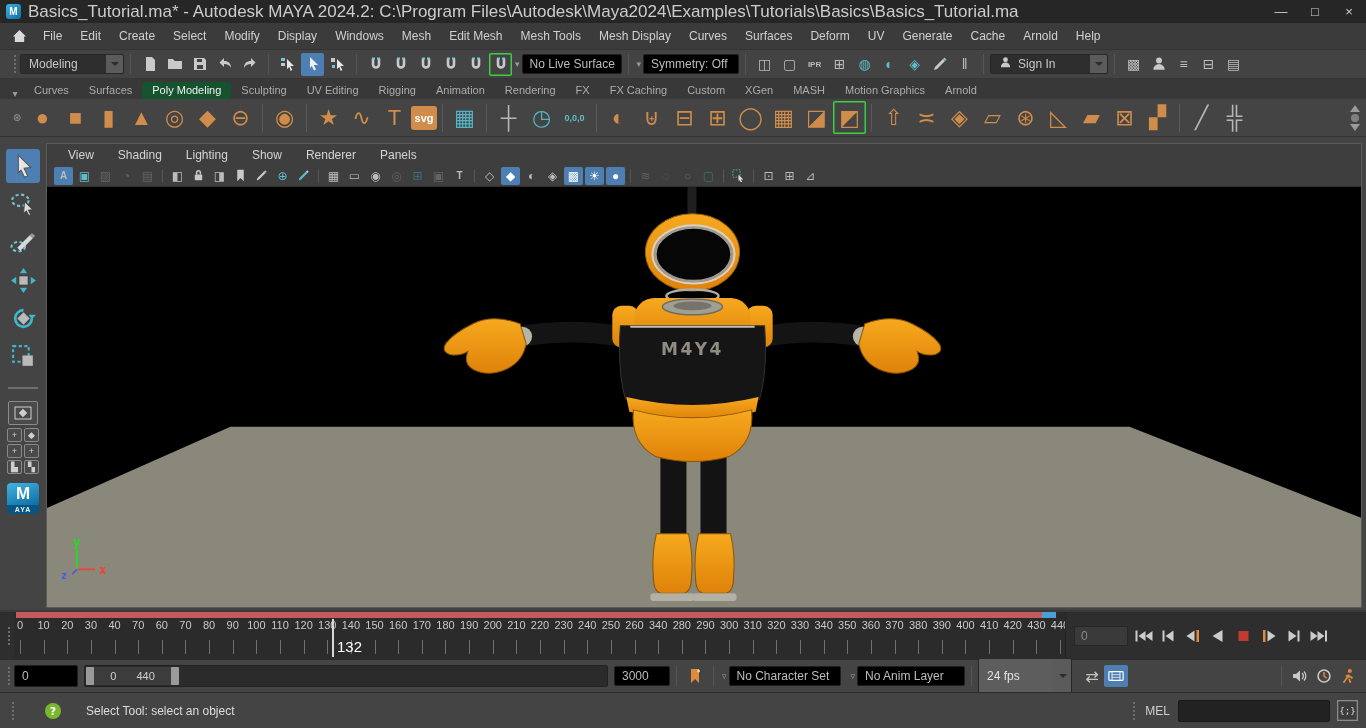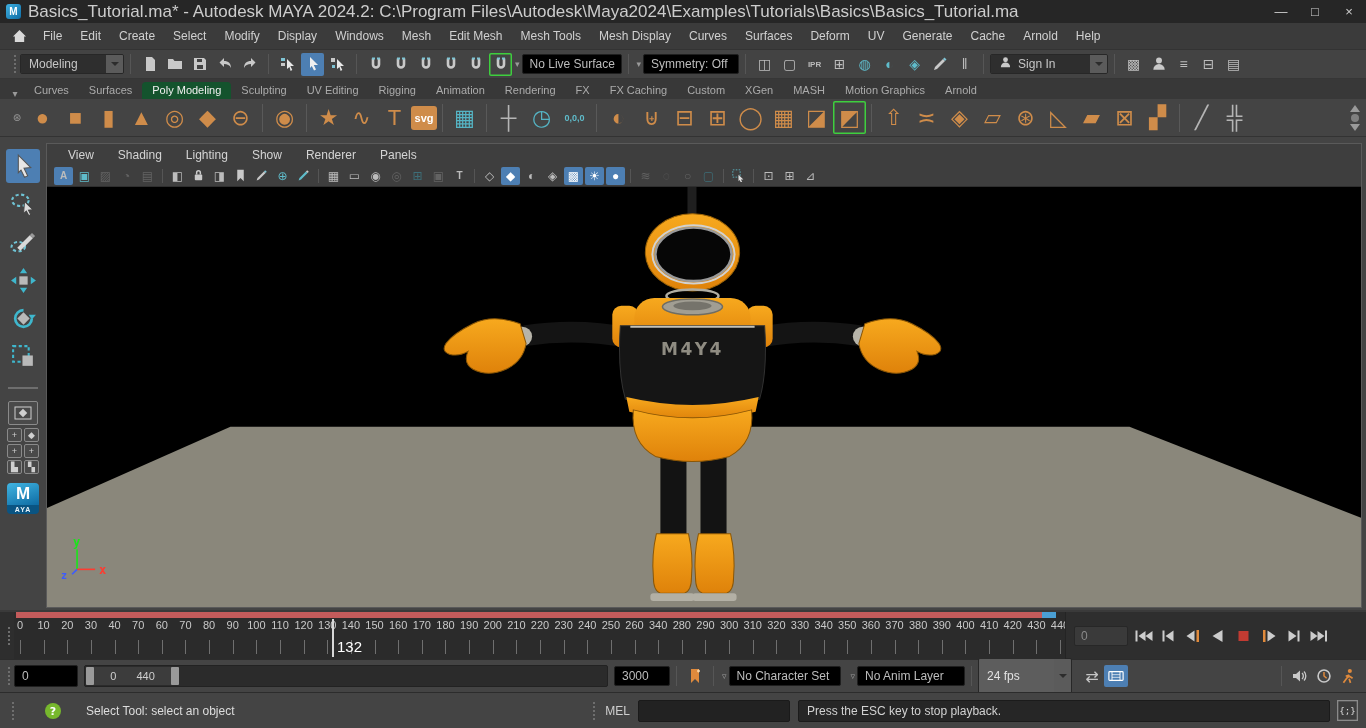--- a/index.html
+++ b/index.html
@@ -817,20 +817,19 @@
   <div class="statusbar">
     <span class="grip"></span>
     <span class="helpicon"><svg viewBox="0 0 18 18">
           <circle cx="9" cy="9" r="8" fill="#77b82d"></circle>
           <text x="9" y="13" font-size="11" font-weight="bold" text-anchor="middle" fill="#ffffff" font-family="DejaVu Sans, sans-serif">?</text>
         </svg></span>
     <span class="help-text">Select Tool: select an object</span>
     <span class="grip" style="margin-left:auto"></span>
     <span class="mel-label">MEL</span>
     <div class="mel-input"></div>
-    <div class="esc-field">Press the ESC key to stop playback.</div>
     <span class="script-btn"><svg viewBox="0 0 16 16">
           <rect x="0.5" y="0.5" width="15" height="15" fill="#3c3c3c" stroke="#8a8a8a"></rect>
           <text x="8" y="11" font-size="7" text-anchor="middle" fill="#dddddd" font-family="DejaVu Sans Mono, monospace">{;}</text>
         </svg></span>
   </div>
 
 </div>
 
 </body></html>

